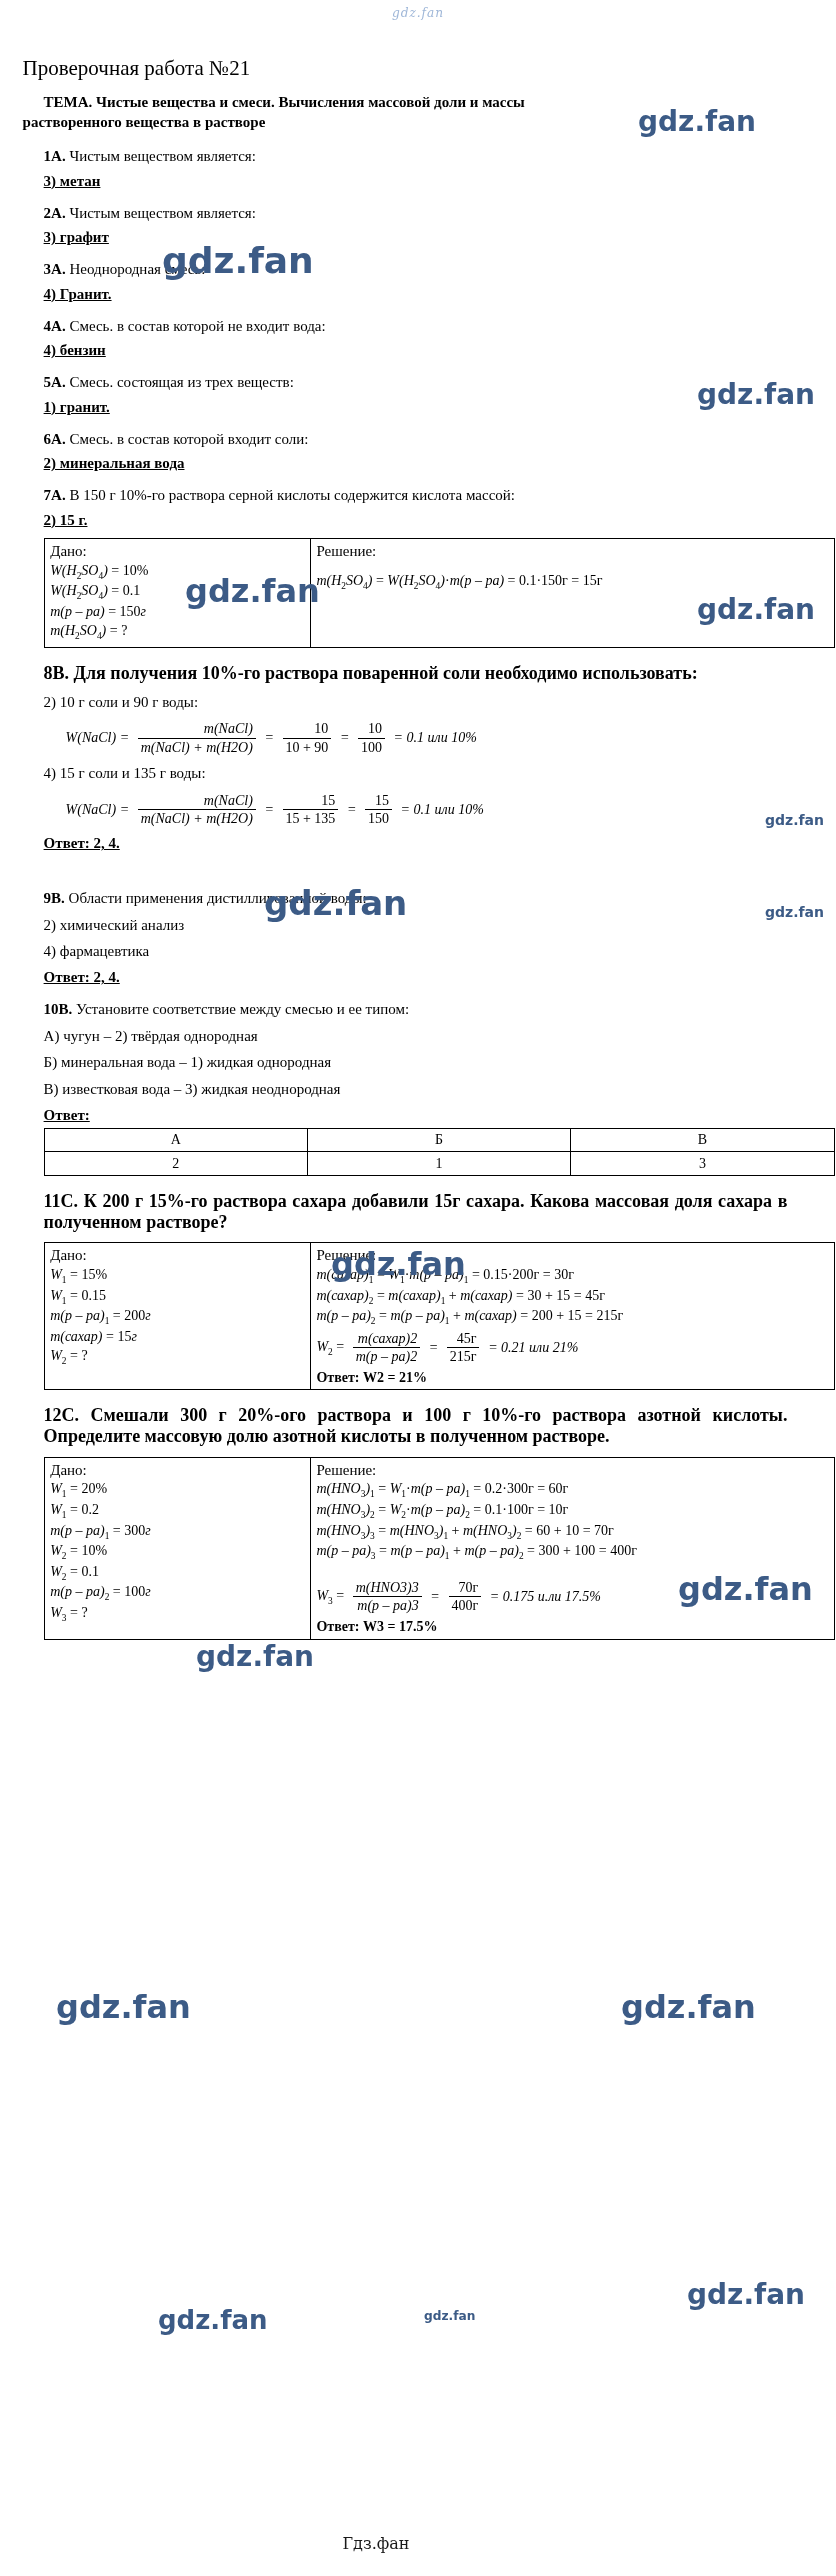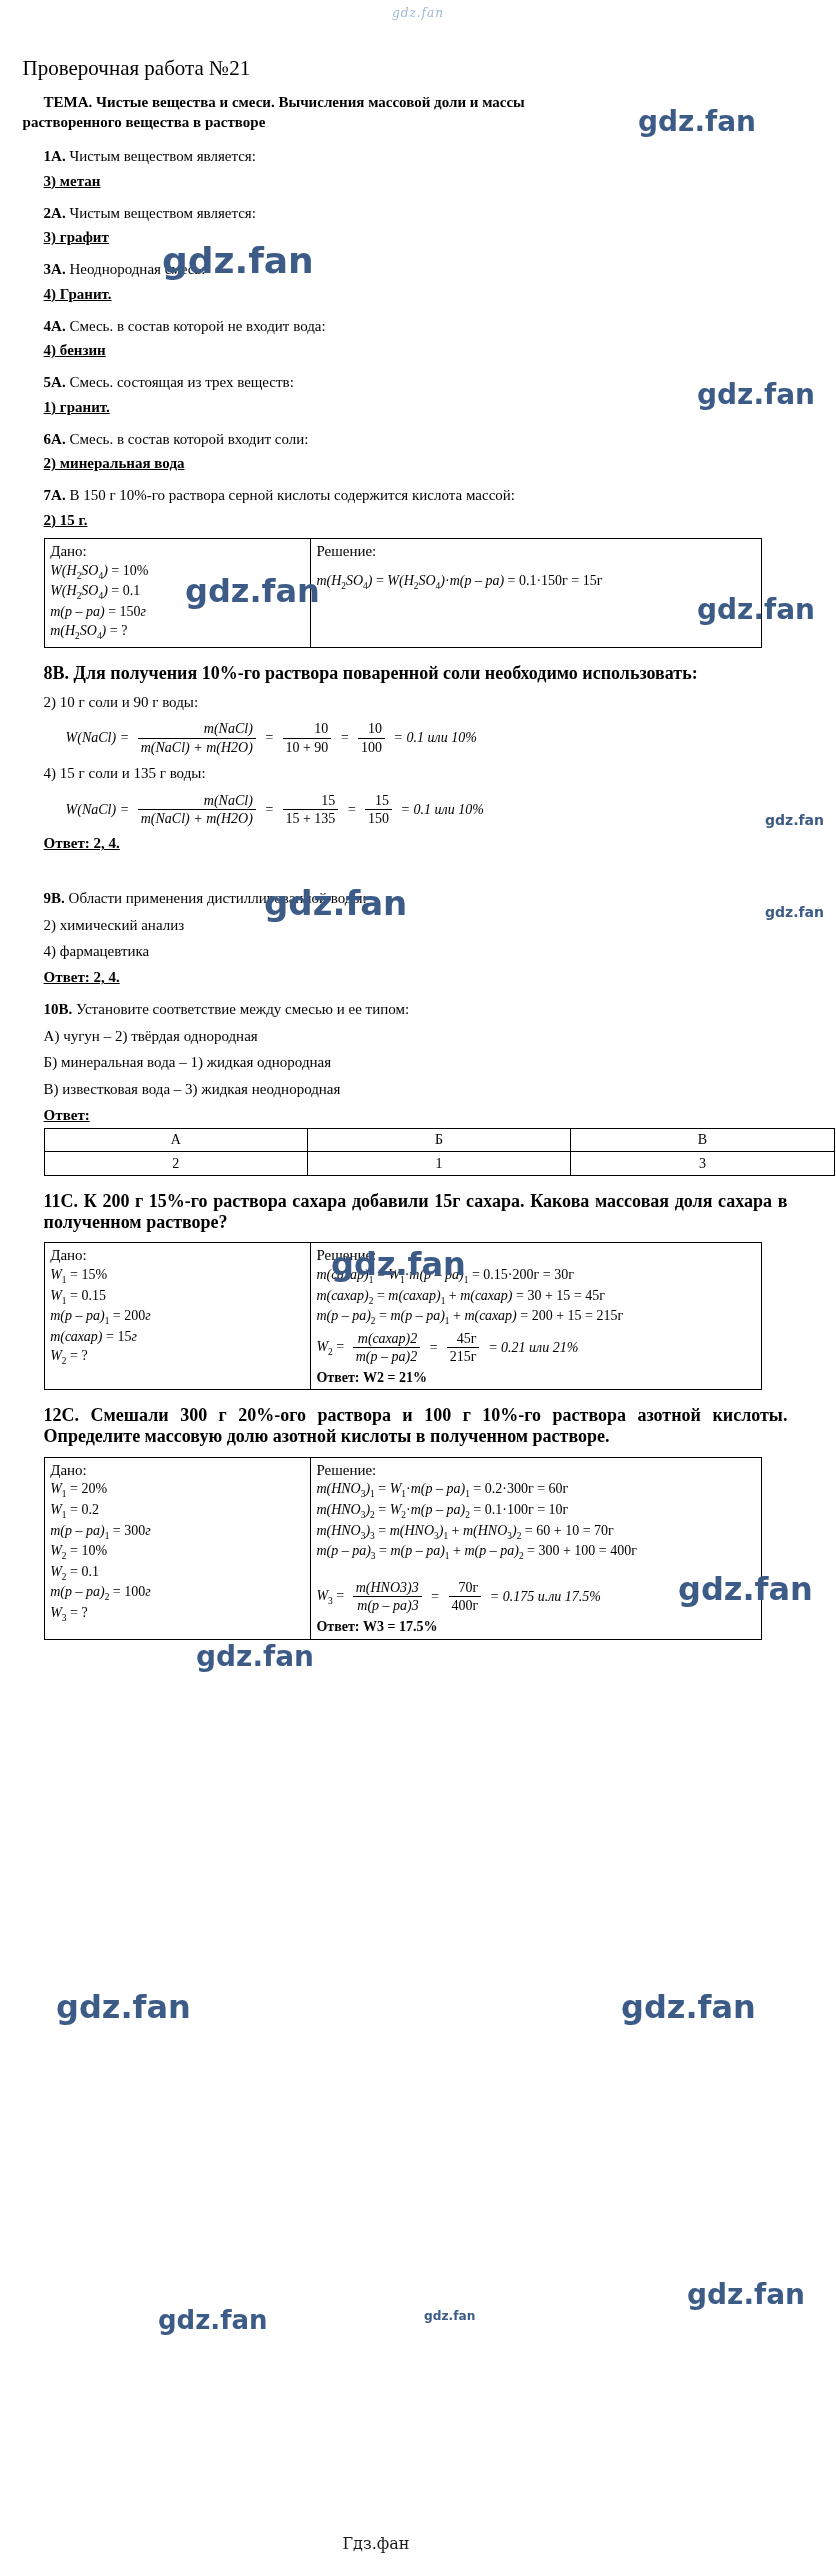--- a/index.html
+++ b/index.html
@@ -82,21 +82,21 @@
   }
   .justify .qtext{font-weight:bold;}
   .indent-sub{
     padding-left:43px;
     font-size:15px;
     margin:5.6px 0;
   }
   
   table.solve{
     border-collapse:collapse;
-    width:718px;
+    width:791px;
     margin:9.4px 0 9.4px 21px;
     table-layout:fixed;
   }
   table.solve td{
     border:0.9px solid #000;
     vertical-align:top;
     padding:3.8px 5.6px;
     font-size:14px;
   }
   table.solve td.given{width:254px;}

